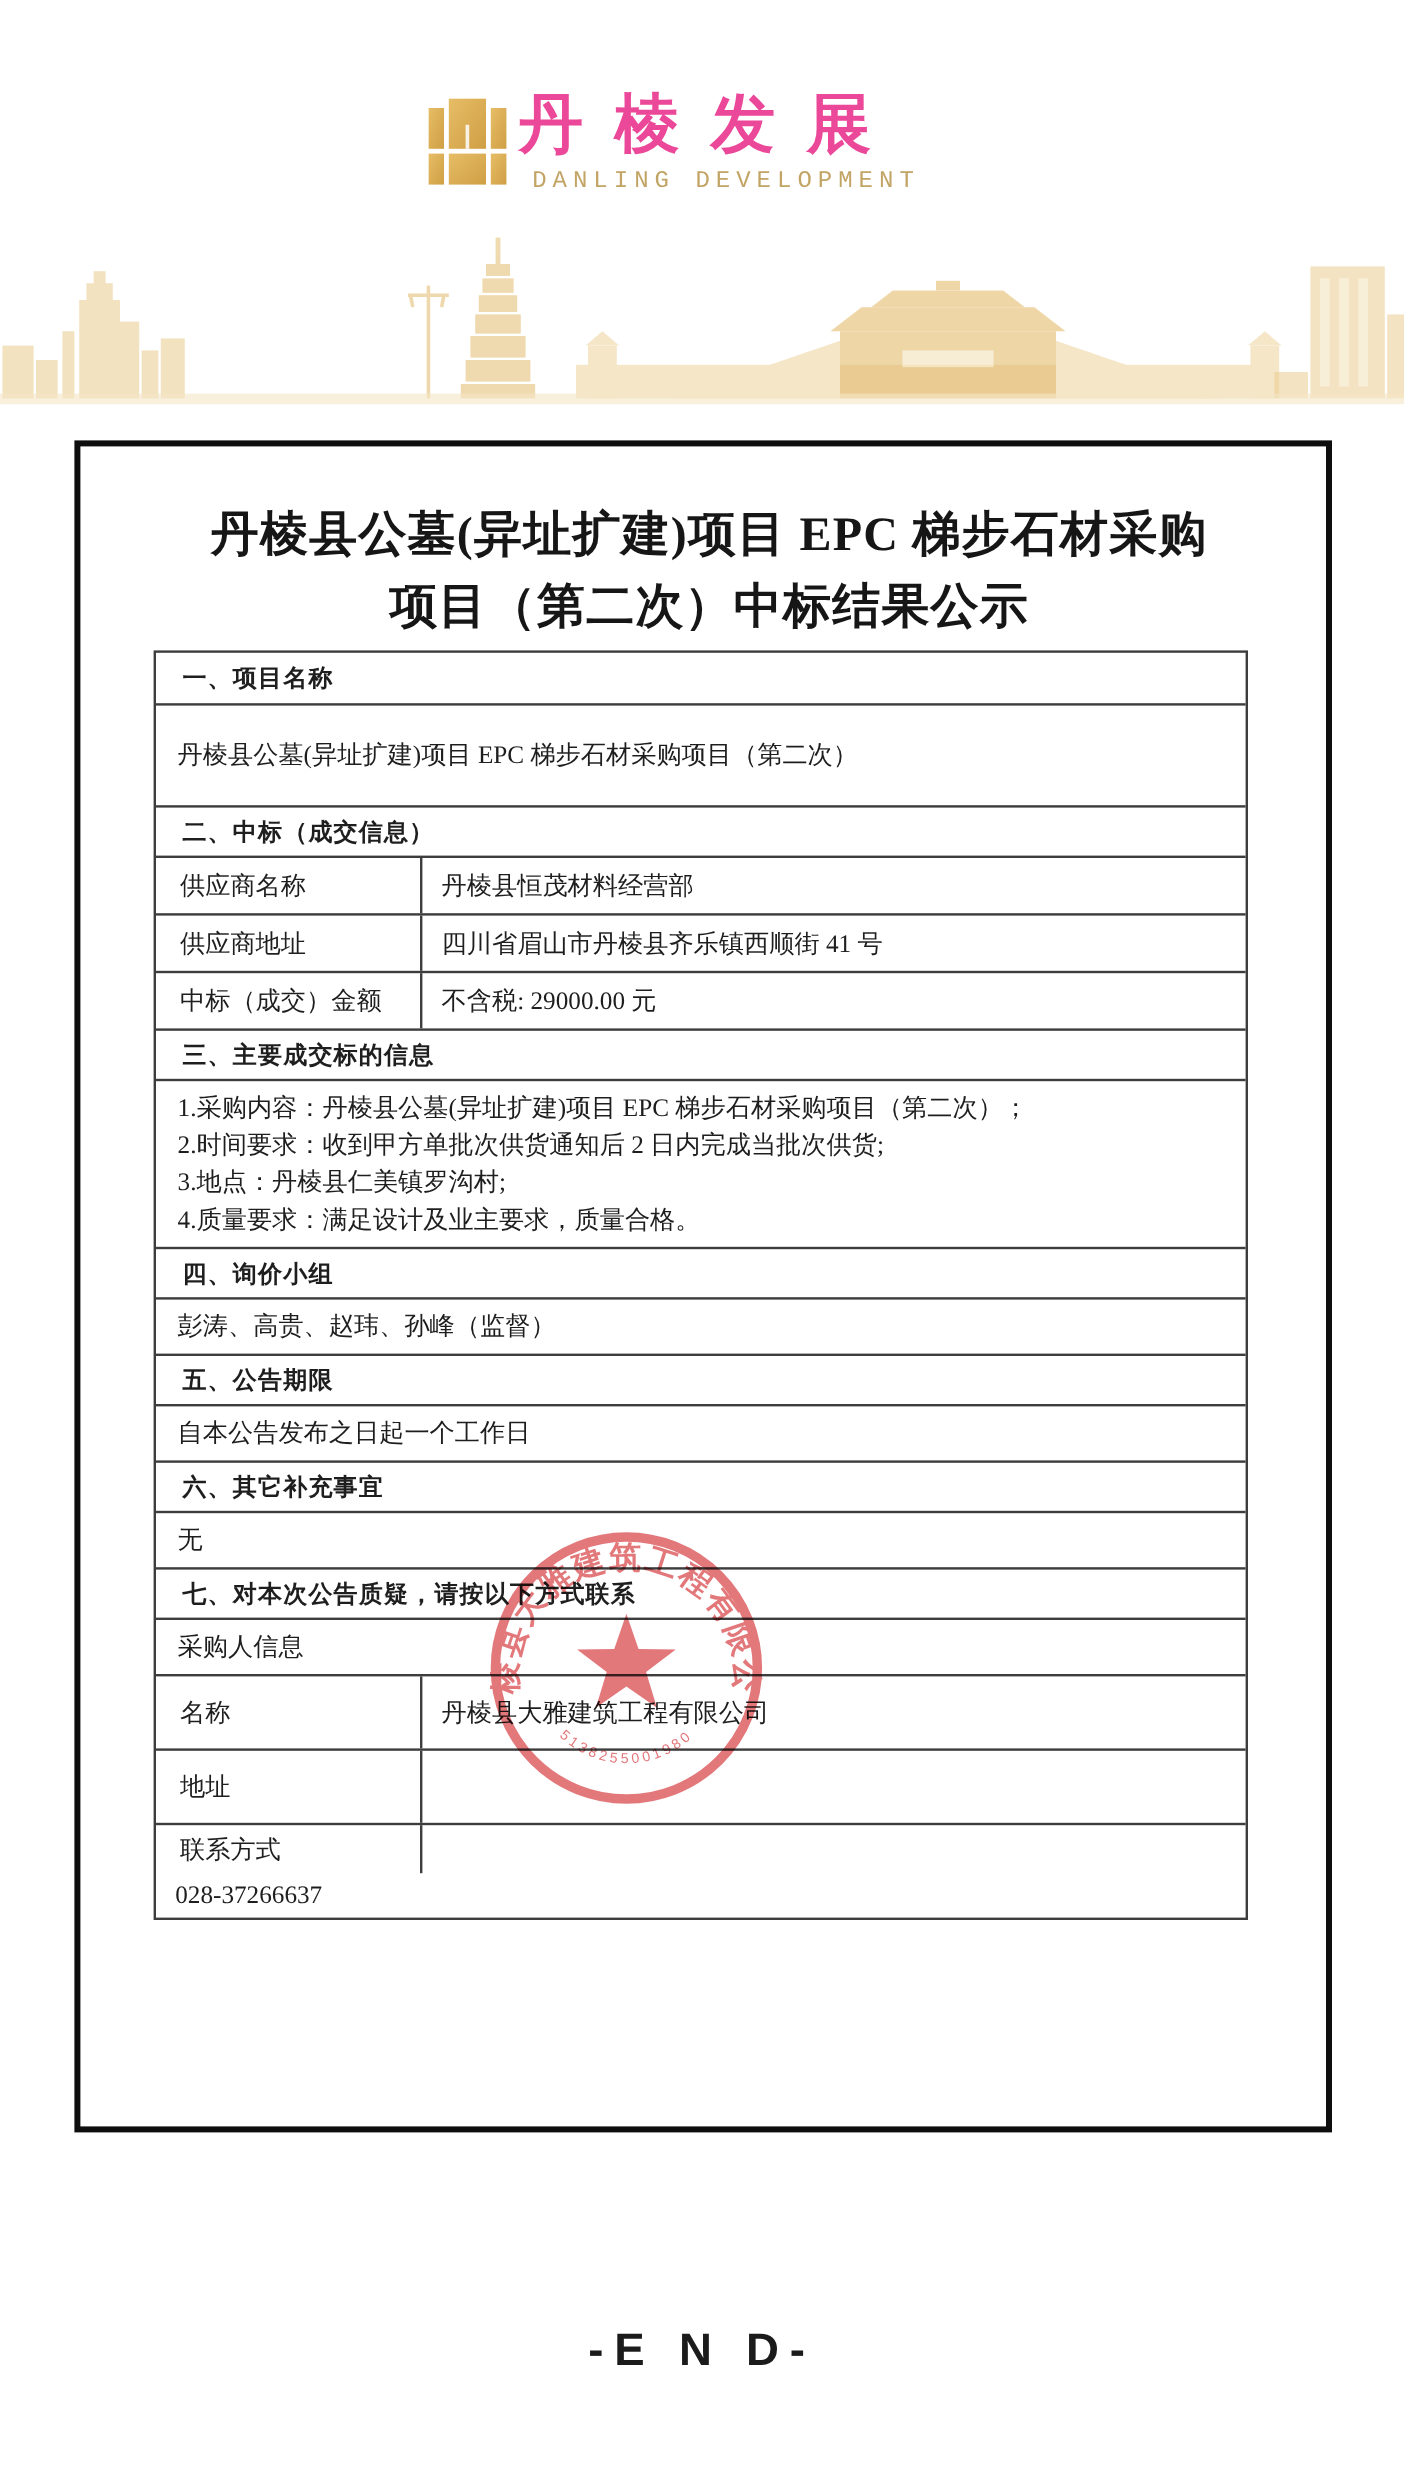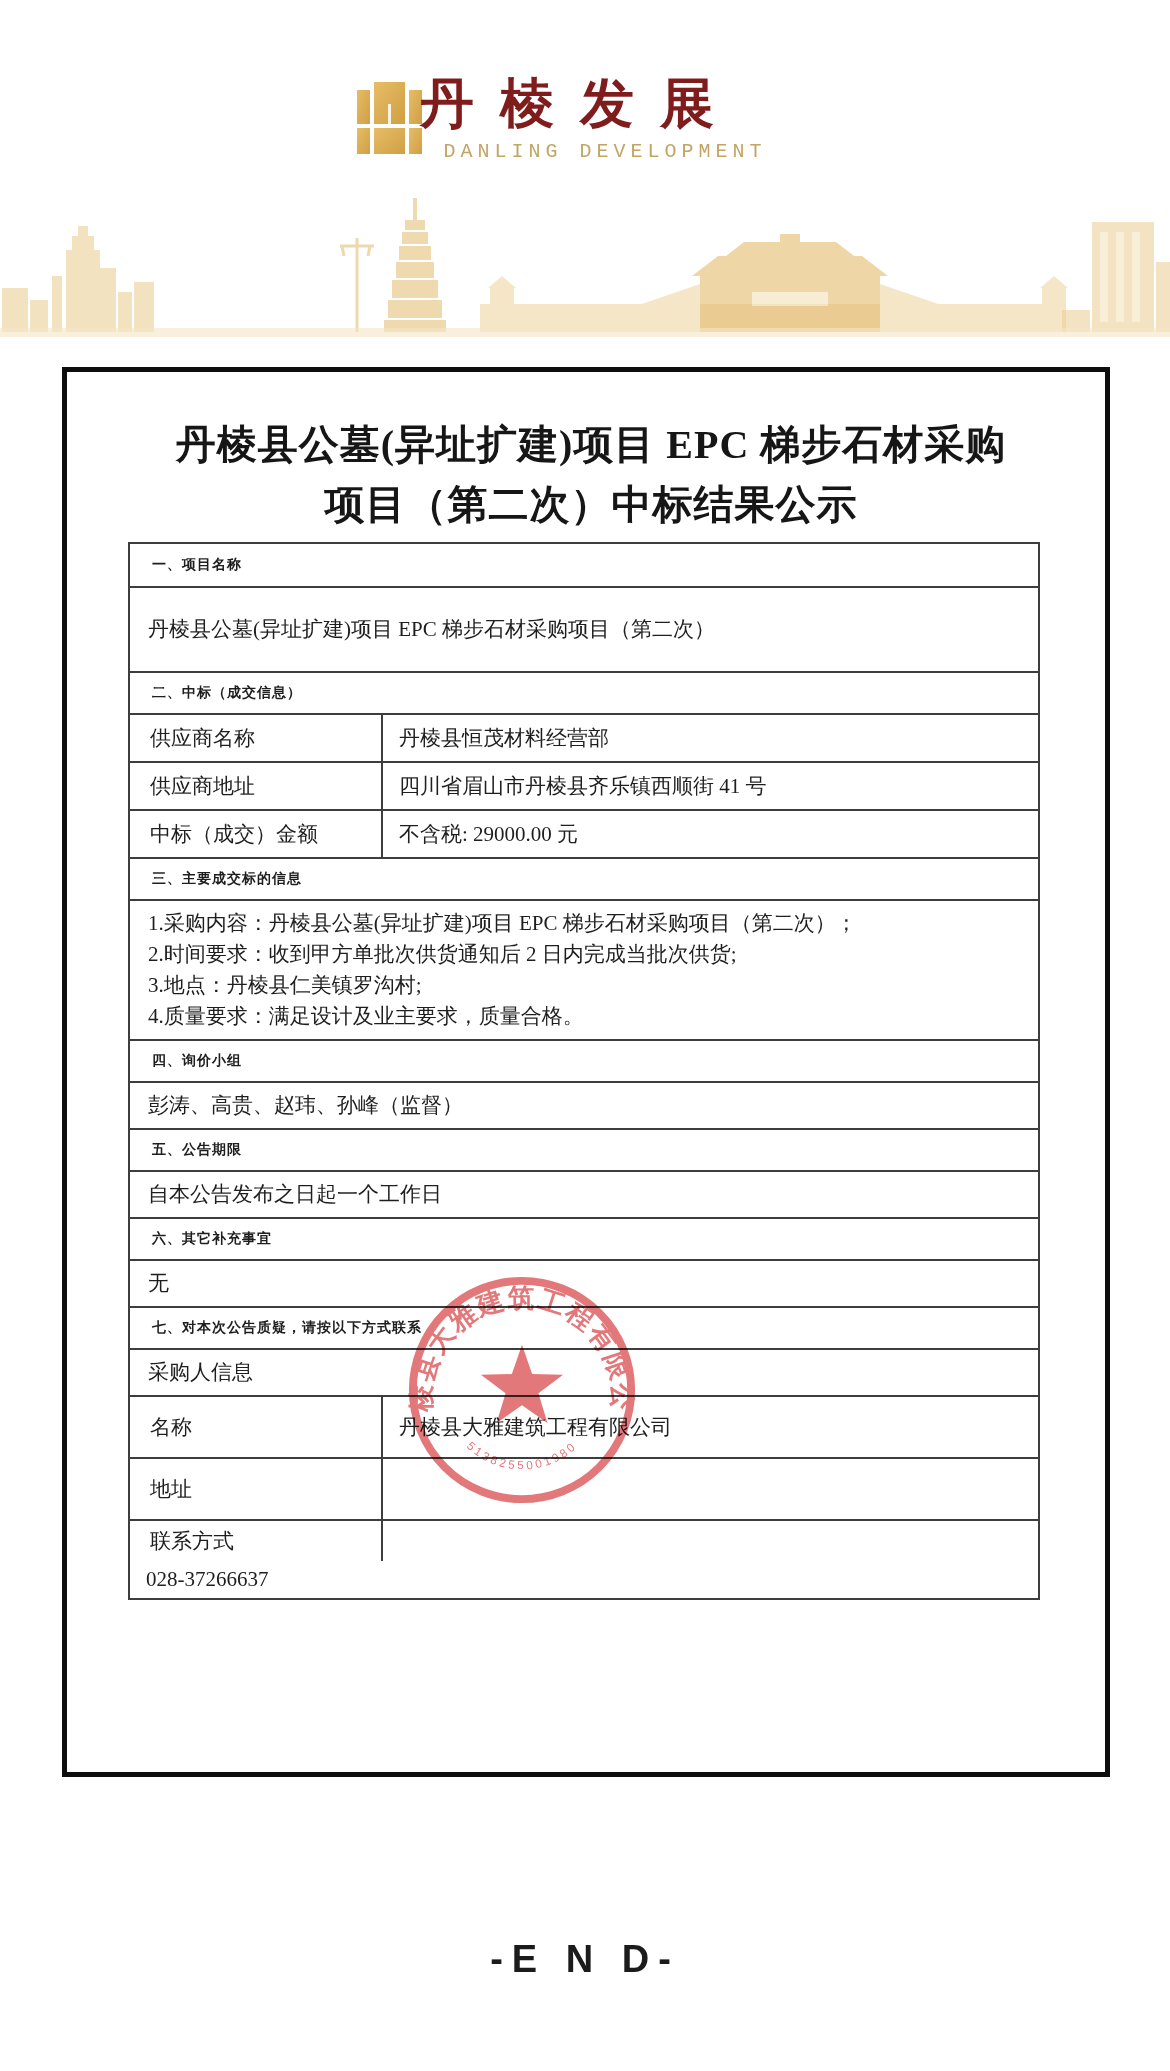--- a/index.html
+++ b/index.html
@@ -4,22 +4,22 @@
 <style>
   html,body{margin:0;padding:0;background:#ffffff;}
   .page{
     position:relative;width:1170px;height:2071px;margin:0 auto;
     background:#ffffff;overflow:hidden;
     font-family:"Liberation Serif","DejaVu Serif",serif;color:#1e1e1e;
   }
   
   .brand-icon{position:absolute;left:357px;top:82px;width:66px;height:72px;}
   .brand-cn{
-    position:absolute;left:420px;top:68px;width:340px;
-    font-size:54px;font-weight:bold;letter-spacing:26px;color:#7f1d1d;
+    position:absolute;left:432px;top:68px;width:340px;
+    font-size:54px;font-weight:bold;letter-spacing:26px;color:#ec4899;
     font-family:"Liberation Serif","DejaVu Serif",serif;white-space:nowrap;
   }
   .brand-en{
     position:absolute;left:440px;top:140px;width:330px;text-align:center;
     font-size:20px;letter-spacing:5px;color:#c2a465;
     font-family:"Liberation Mono","DejaVu Sans Mono",monospace;white-space:nowrap;
   }
   .skyline{position:absolute;left:0;top:192px;width:1170px;height:145px;}
   
   .doc-frame{
@@ -37,28 +37,28 @@
   .doc-table{
     position:absolute;left:61px;top:170px;width:912px;
     border:2px solid #3d3d3d;box-sizing:border-box;
     display:flex;flex-direction:column;background:#fff;
   }
   .trow{display:flex;align-items:stretch;border-top:2px solid #3d3d3d;box-sizing:border-box;}
   .trow:first-child{border-top:none;}
   .cell{display:flex;flex-direction:column;justify-content:center;box-sizing:border-box;}
   .trow.header{min-height:42px;}
   .trow.header .cell{
-    padding:6px 10px 6px 22px;font-weight:bold;font-size:14px;
+    padding:6px 10px 6px 22px;font-weight:bold;font-size:20px;
     font-family:Liberation Sans, sans-serif;letter-spacing:1px;
   }
   .trow.text{min-height:46px;}
   .trow.text .cell{padding:7px 10px 7px 18px;font-size:21px;}
   .trow.text .line{line-height:31px;}
   .trow.pair{min-height:48px;}
-  .trow.pair .label{width:253px;border-right:2px solid #3d3d3d;padding:6px 8px 6px 20px;font-size:21px;}
+  .trow.pair .label{width:222px;border-right:2px solid #3d3d3d;padding:6px 8px 6px 20px;font-size:21px;}
   .trow.pair .value{flex:1;padding:6px 10px 6px 16px;font-size:21px;}
   .doc-table > :nth-child(2){min-height:85px;}
   .doc-table > :nth-child(8){min-height:125px;}
   .doc-table > :nth-child(17){min-height:62px;}
   .doc-table > :nth-child(18){min-height:62px;}
   .doc-table > :nth-child(19){min-height:66px;flex-direction:column;}
   
   .stamp{
     position:absolute;left:404px;top:1272px;width:236px;height:236px;
     opacity:.82;mix-blend-mode:multiply;color:#dd5a5e;pointer-events:none;

